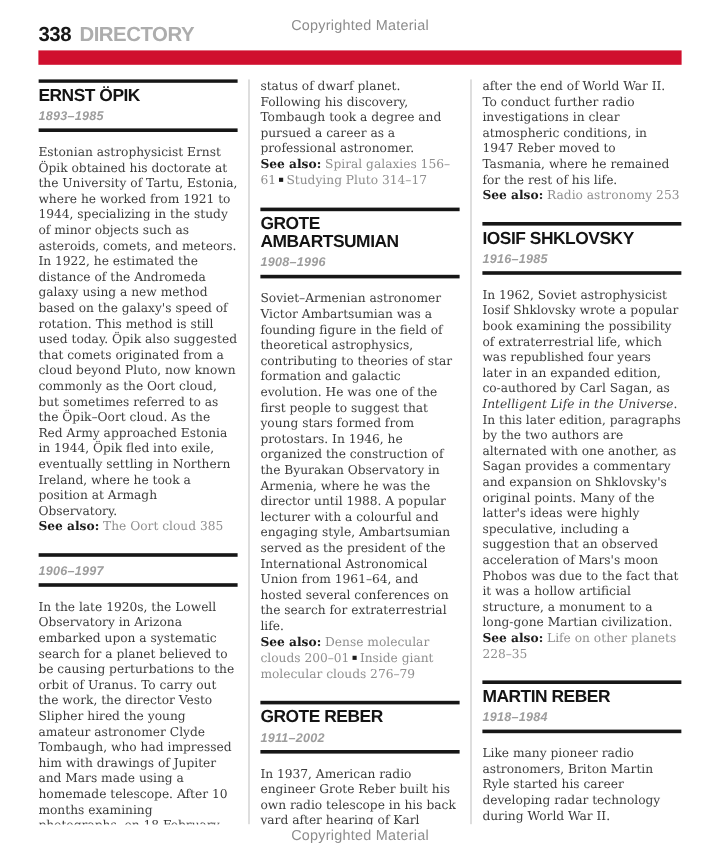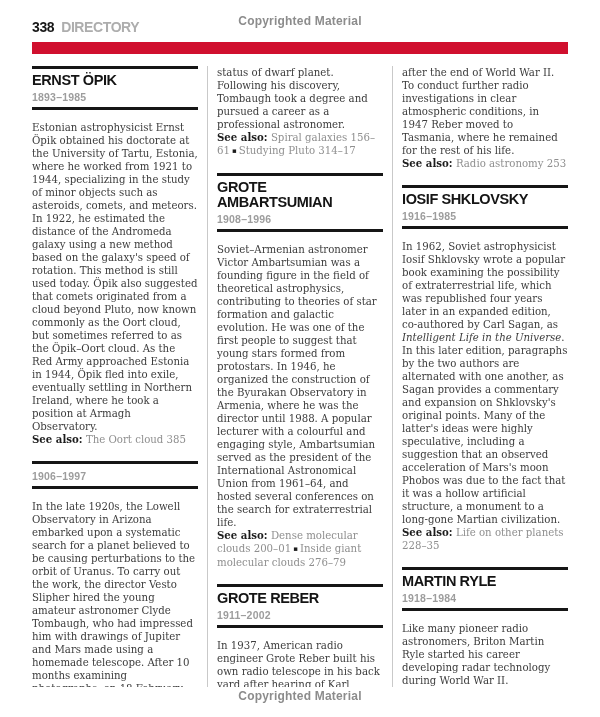--- a/index.html
+++ b/index.html
@@ -3,29 +3,29 @@
 <meta charset="utf-8">
 <style>
   * { margin:0; padding:0; box-sizing:border-box; }
   html,body { background:#ffffff; }
   body {
     width:600px; height:717px; position:relative; overflow:hidden;
     font-family:"DejaVu Serif", serif;
   }
   .copyright {
     position:absolute; left:0; width:100%; text-align:center;
-    font-family:"Liberation Sans", sans-serif; font-weight:bold;
+    font-family:"Liberation Sans", sans-serif; font-weight:normal;
     font-size:12px; color:#8c8c8c; letter-spacing:0.2px;
   }
   .copyright.top { top:14px; }
   .copyright.bottom { bottom:14px; }
   .header-row {
     position:absolute; top:19px; left:32px;
     font-family:"Liberation Sans", sans-serif; font-weight:bold;
-    font-size:14px; letter-spacing:-0.4px;
+    font-size:17px; letter-spacing:-0.4px;
   }
   .page-num { color:#171717; }
   .section-title { color:#adadad; margin-left:7px; }
   .red-bar {
     position:absolute; top:42px; left:32px; right:32px; height:12px;
     background:#d00f2e;
   }
   .main {
     position:absolute; top:66px; left:32px; right:32px; bottom:30px;
     display:flex; overflow:hidden;
@@ -39,21 +39,21 @@
   .entry-head {
     border-top:3px solid #161616; border-bottom:3px solid #161616;
     padding:4px 0 4px; margin-bottom:11px;
   }
   .entry-name {
     font-family:"Liberation Sans", sans-serif; font-weight:bold;
     font-size:14.5px; color:#141414; letter-spacing:-0.4px; line-height:1.1;
   }
   .entry-dates {
     font-family:"Liberation Sans", sans-serif; font-weight:bold;
-    font-size:10.5px; color:#9d9d9d; margin-top:2px; letter-spacing:0.2px;
+    font-size:10.5px; color:#9d9d9d; margin-top:2px; letter-spacing:0.2px;font-style:italic;
   }
   .para {
     font-size:10.2px; line-height:13px; color:#3c3c3c;
   }
   .see-also { font-size:10.2px; line-height:13px; }
   .see-label { font-weight:bold; color:#1d1d1d; }
   .see-ref { color:#8f8f8f; }
   .see-bullet { color:#1d1d1d; font-size:7px; vertical-align:1.5px; padding:0 2px; }
   .italic { font-style:italic;margin-top:43px; }
 </style>
@@ -126,21 +126,21 @@
       <div class="entry-head">
         <div class="entry-name">IOSIF SHKLOVSKY</div>
         <div class="entry-dates">1916–1985</div>
       </div>
       <div class="para"><span>In 1962, Soviet astrophysicist Iosif Shklovsky wrote a popular book examining the possibility of extraterrestrial life, which was republished four years later in an expanded edition, co-authored by Carl Sagan, as </span><span class="italic">Intelligent Life in the Universe</span><span>. In this later edition, paragraphs by the two authors are alternated with one another, as Sagan provides a commentary and expansion on Shklovsky's original points. Many of the latter's ideas were highly speculative, including a suggestion that an observed acceleration of Mars's moon Phobos was due to the fact that it was a hollow artificial structure, a monument to a long-gone Martian civilization.</span>
         <div class="see-also"><span class="see-label">See also:</span> <span class="see-ref">Life on other planets 228–35</span></div>
       </div>
     </div>
     <div class="block">
       <div class="entry-head">
-        <div class="entry-name">MARTIN RYLE</div>
+        <div class="entry-name">MARTIN REBER</div>
         <div class="entry-dates">1918–1984</div>
       </div>
       <div class="para"><span>Like many pioneer radio astronomers, Briton Martin Ryle started his career developing radar technology during World War II. Subsequently, he joined the Cavendish Radio Astronomy Group in Cambridge, where he worked alongside Antony Hewish and Jocelyn Bell Burnell, developing new techniques in radio astronomy and producing a number of</span></div>
     </div>
   </div>
 
 </div>
 
 <div class="copyright bottom">Copyrighted Material</div>
 

